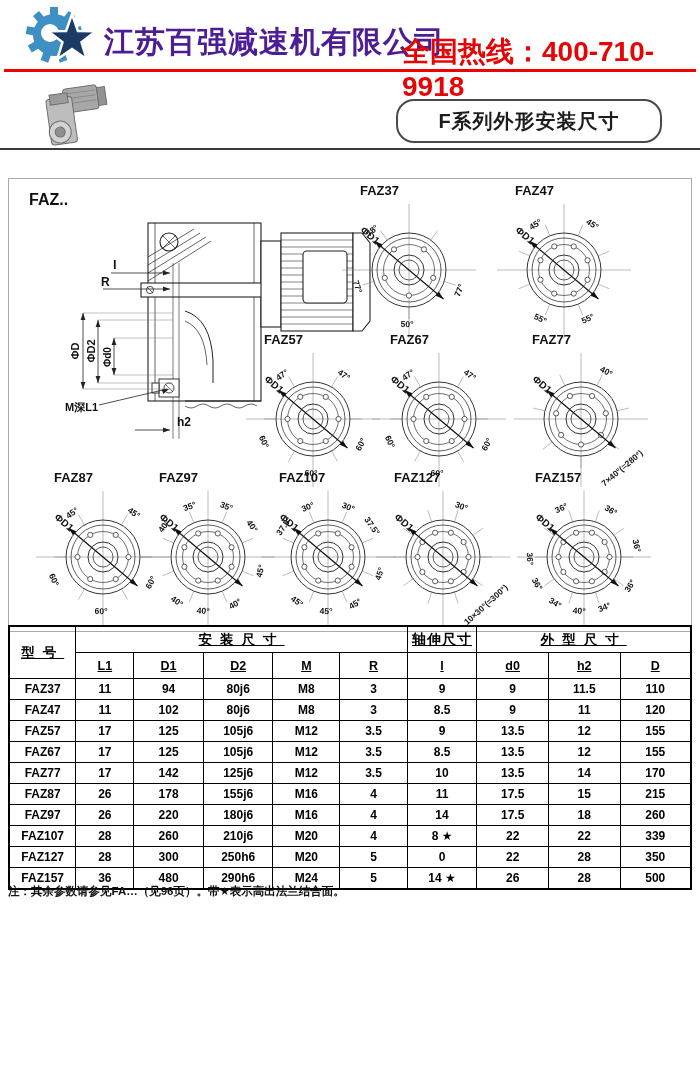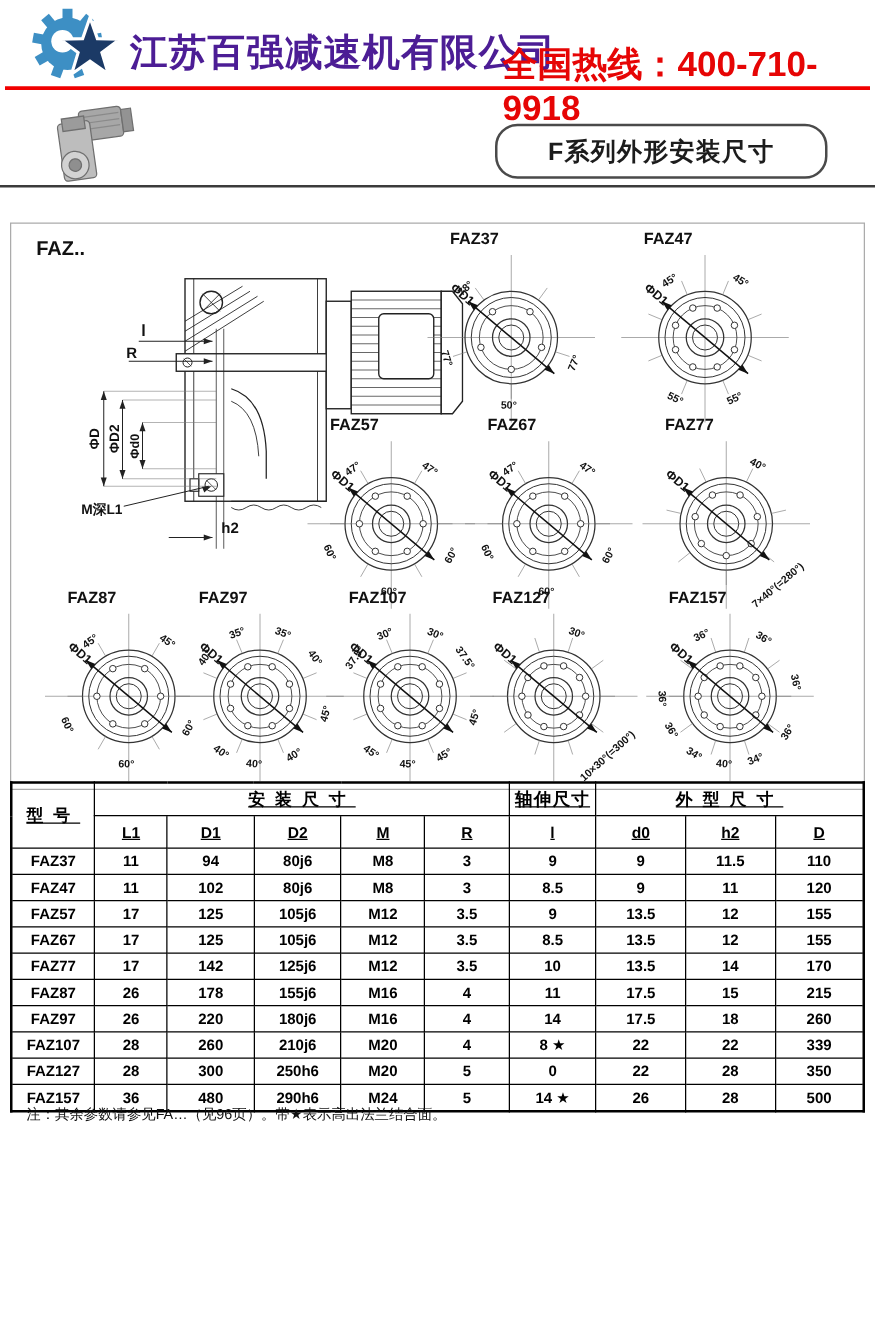--- a/index.html
+++ b/index.html
@@ -27,21 +27,21 @@
   #dim-table{position:absolute;left:8px;top:625px;width:684px;border-collapse:collapse;
              table-layout:fixed;}
   #dim-table th,#dim-table td{border:1px solid #000;text-align:center;vertical-align:middle;
              font-weight:bold;color:#000;padding:0;}
   #dim-table{border:2px solid #000;}
   #dim-table th{font-size:12.5px;height:25px;text-decoration:underline;}
   #dim-table th.gh{font-size:13.5px;letter-spacing:8px;}
   #dim-table th.gh2{font-size:14px;letter-spacing:1px;}
   #dim-table td{font-size:12px;height:20px;}
   
-  #note{position:absolute;left:21px;top:884px;font-size:11.5px;font-weight:normal;color:#111;}
+  #note{position:absolute;left:8px;top:884px;font-size:11.5px;font-weight:bold;color:#111;}
   svg text{font-family:"Liberation Sans","DejaVu Sans",sans-serif;}
 </style>
 </head>
 <body>
 
 <div id="page">
 
   <svg id="logo" viewBox="0 0 84 68">
     <g fill="#3d8fc4">
       <rect x="30" y="5" width="8" height="11" transform="rotate(0 34 33)"></rect>

